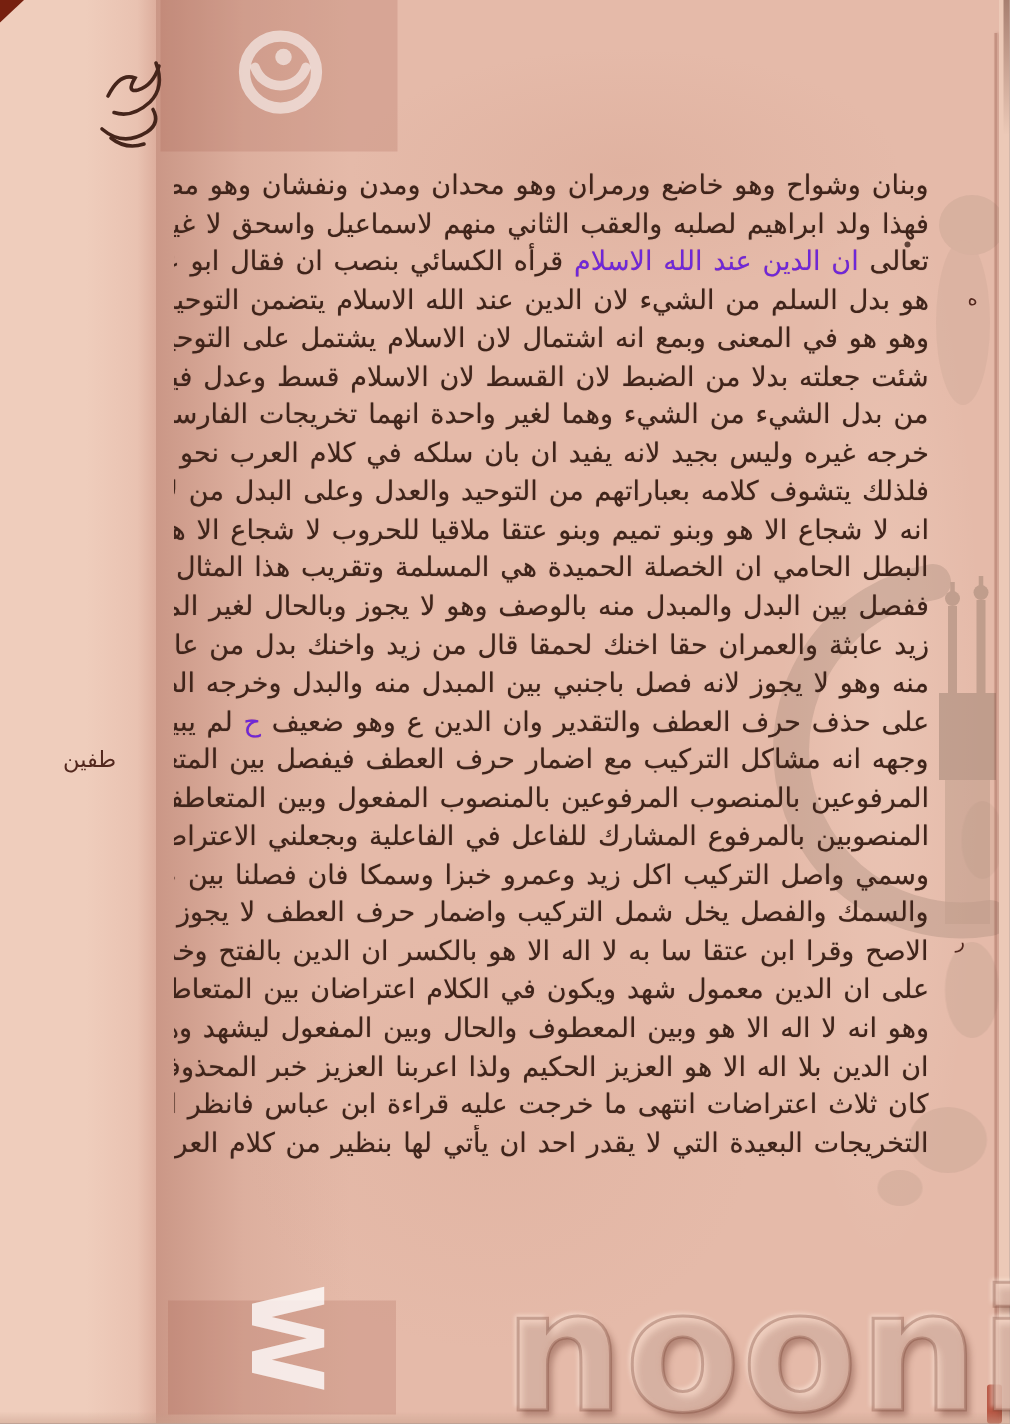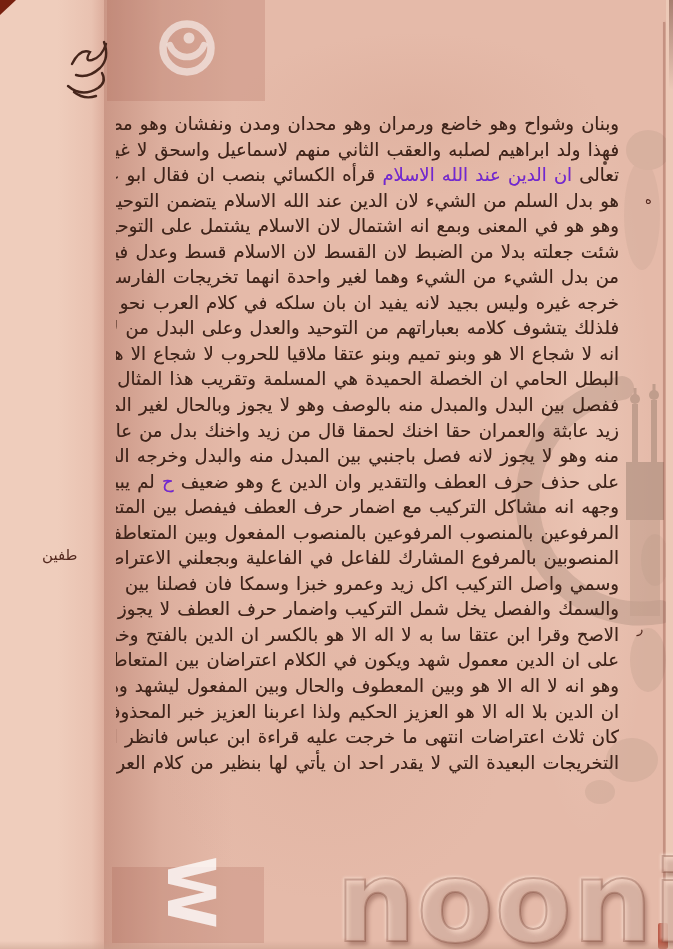--- a/index.html
+++ b/index.html
@@ -65,21 +65,21 @@
   .line{
     height:25.55px;line-height:25.55px;overflow:hidden;
     text-align:justify;text-align-last:justify;white-space:nowrap;
     letter-spacing:.2px;word-spacing:1.5px;
     text-shadow:0 0 .6px rgba(63,36,26,.55);
   }
   .line .red{color:#6d28d9;text-shadow:0 0 .5px rgba(181,56,42,.5);}
   .margin-note{
     position:absolute;direction:rtl;color:#53281e;font-size:15px;z-index:5;
   }
-  .margin-note-left{left:42px;top:546px;}
+  .margin-note-left{left:42px;top:497px;}
   .margin-note-right-1{left:645px;top:192px;font-size:13px;}
   .margin-note-right-2{left:637px;top:621px;font-size:13px;}
   
   .wm-band{
     position:absolute;background:rgba(158,87,70,.20);z-index:8;
   }
   .wm-band-top{left:107px;top:0;width:158px;height:101px;}
   .wm-band-bottom{left:112px;top:867px;width:152px;height:76px;}
   .wm-logo{position:absolute;left:155px;top:17px;z-index:9;}
   .wm-w{

